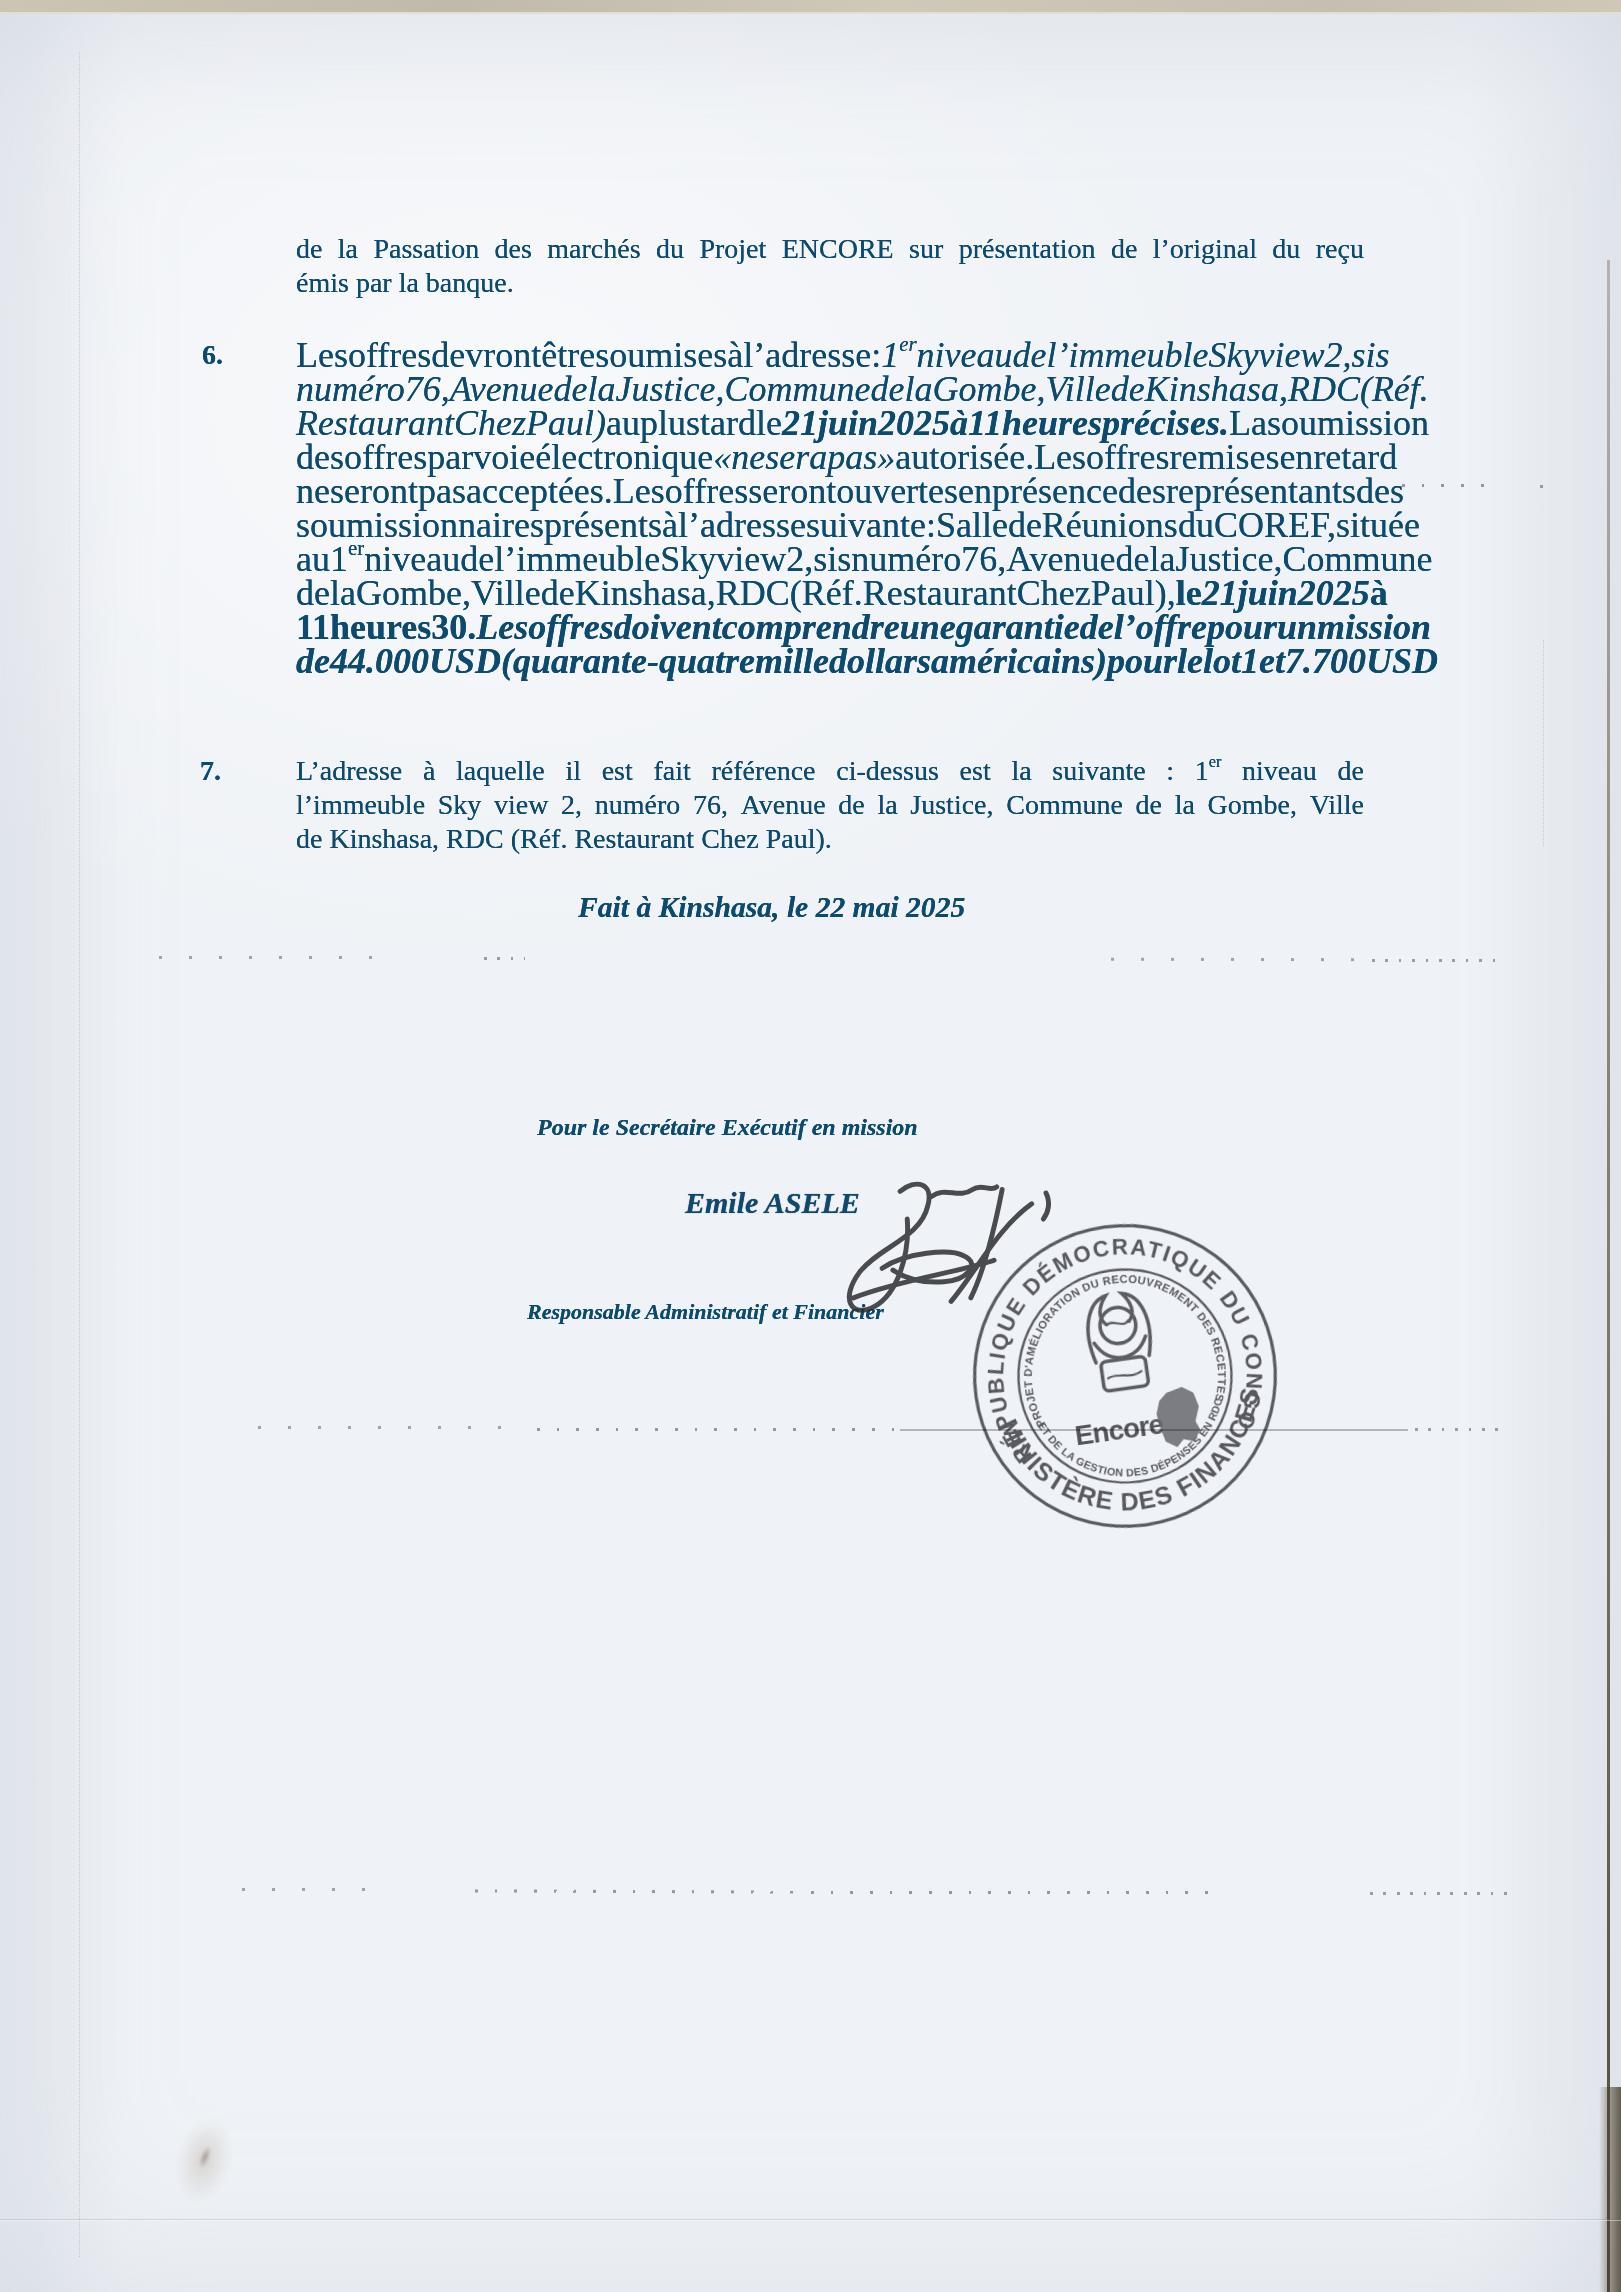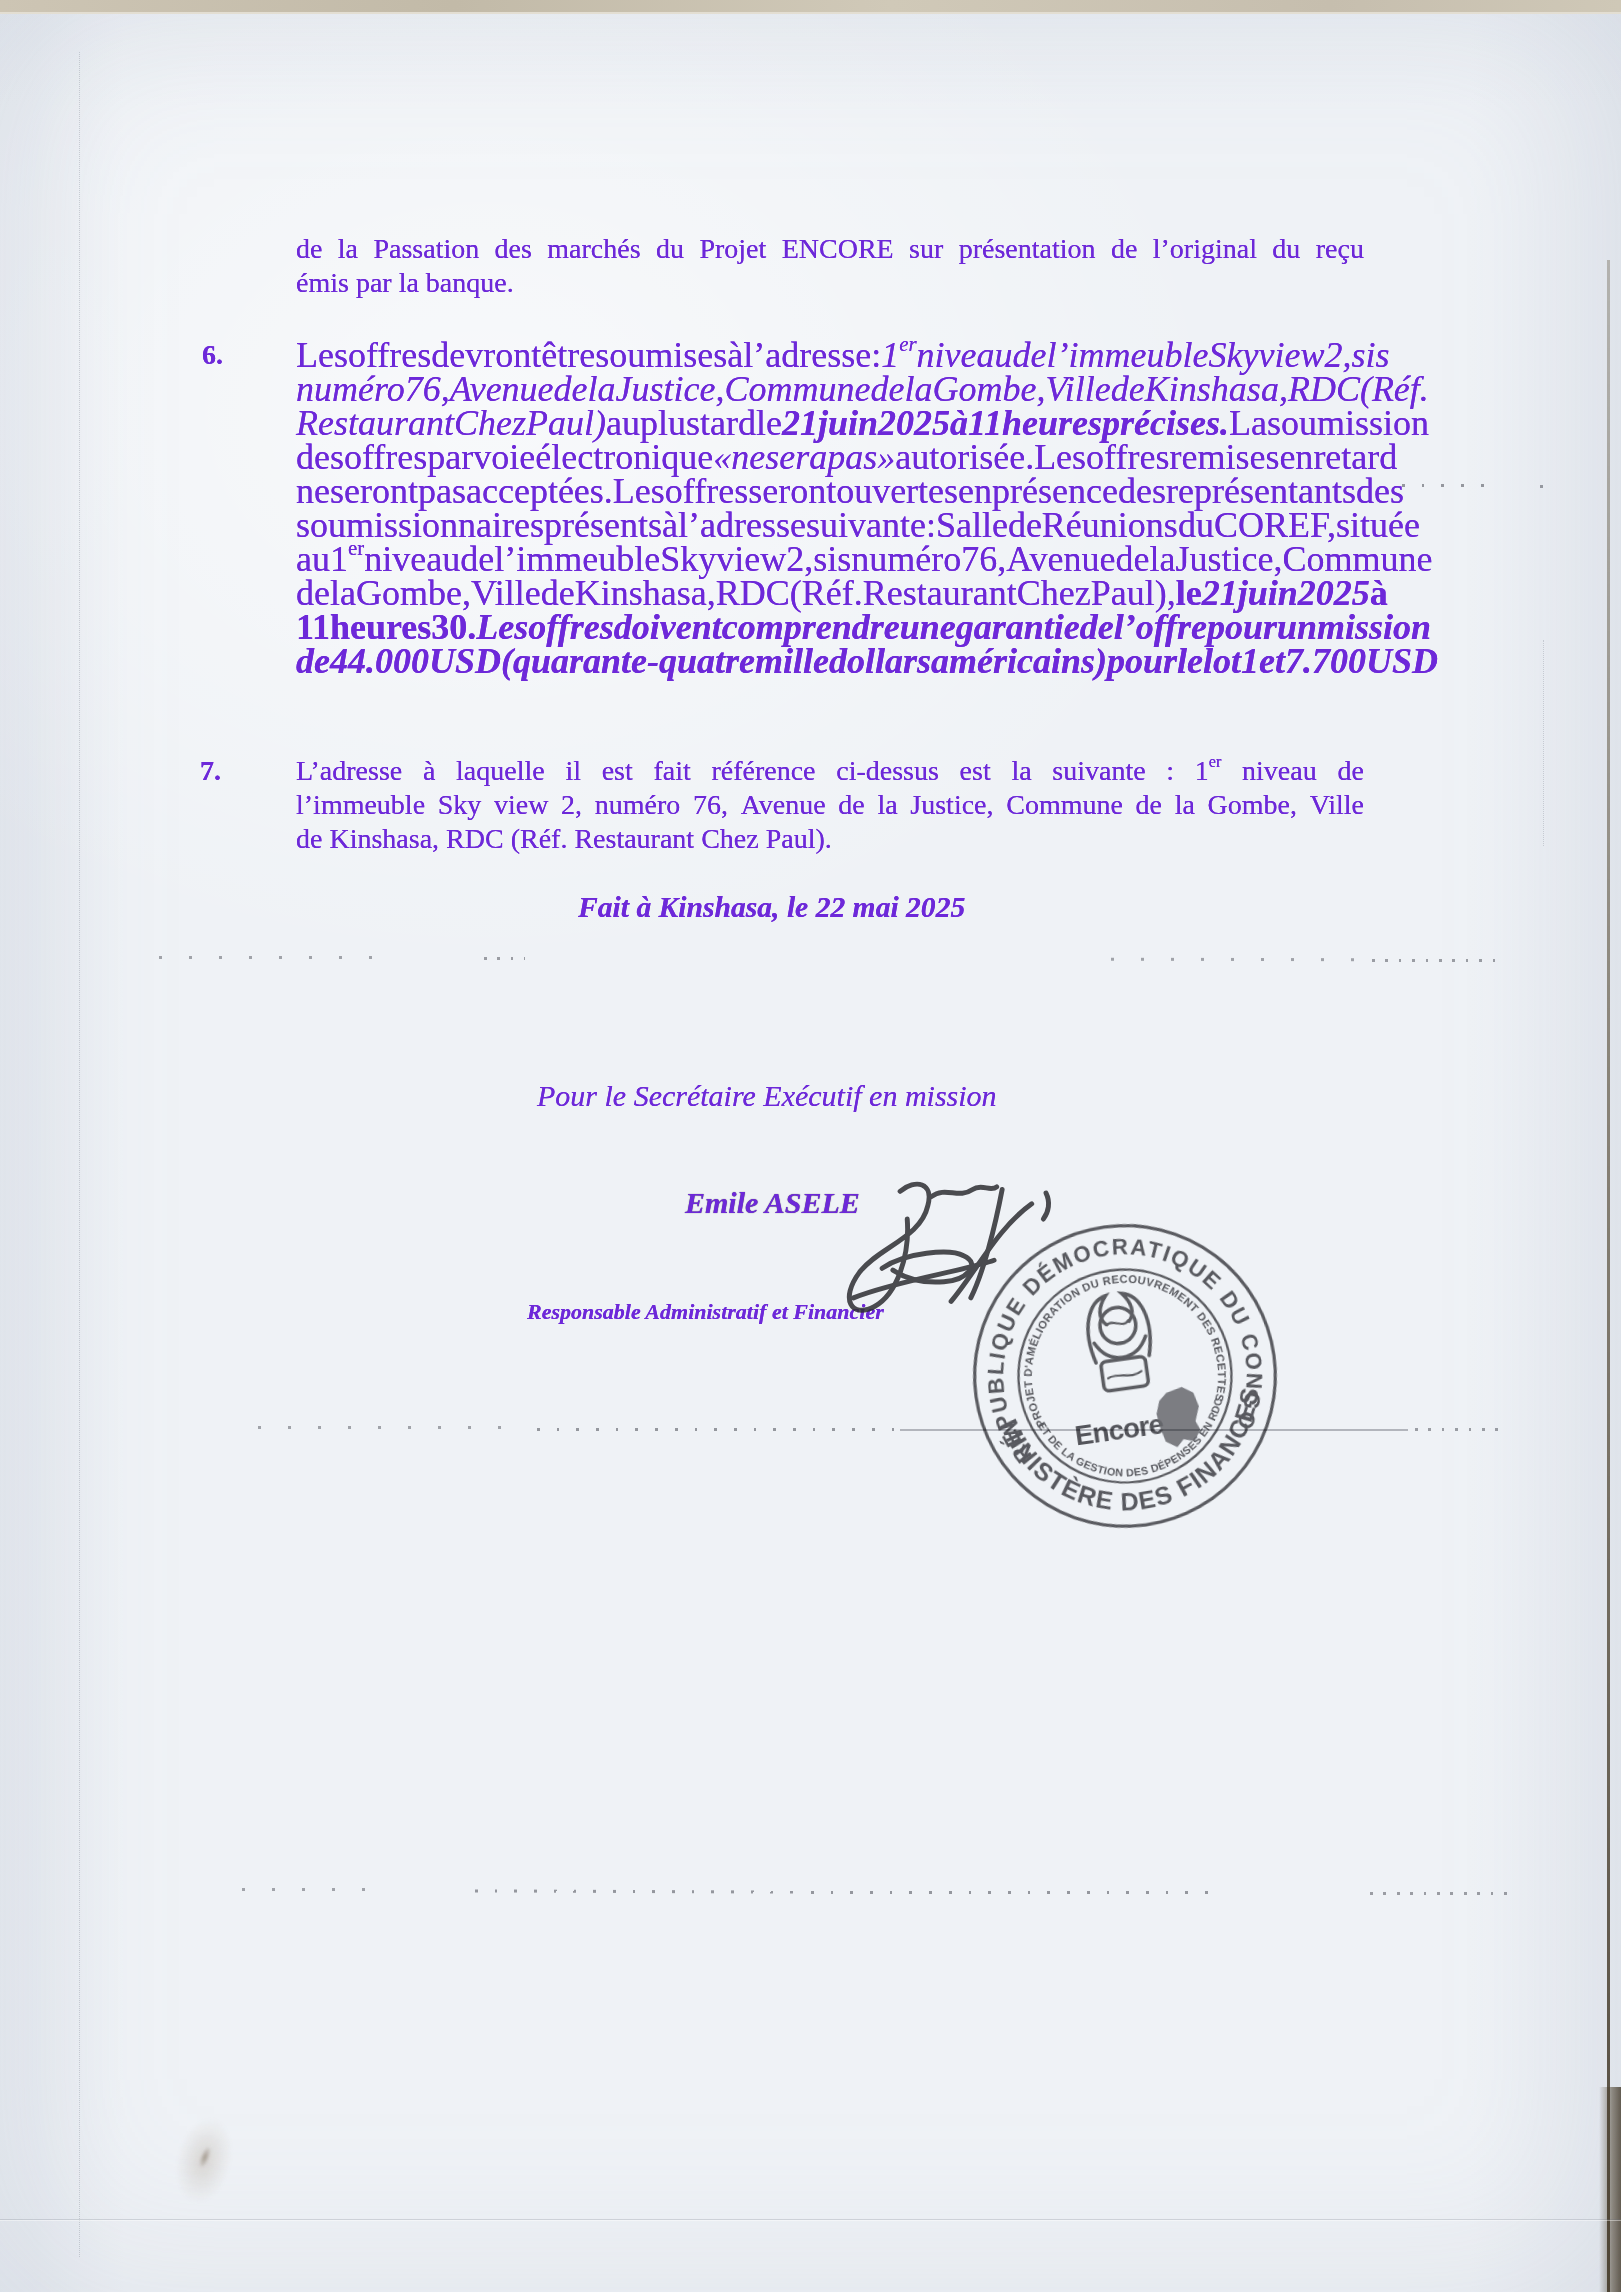--- a/index.html
+++ b/index.html
@@ -1,20 +1,20 @@
 <!DOCTYPE html>
 <html style="font-size:14.3px"><head>
 <meta charset="utf-8">
 <style>
   html,body{margin:0;padding:0;background:#d8d8d8;}
   .page{
     position:relative;width:1621px;height:2293px;overflow:hidden;
     background:#eff2f6;
     font-family:"Liberation Serif","DejaVu Serif",serif;
-    color:#6d28d9;
+    color:#0c4a6e;
   }
   .paper-shade{position:absolute;inset:0;pointer-events:none;
     background:
       radial-gradient(1075px 806px at 30% 18%, rgba(255,255,255,.55), rgba(255,255,255,0) 70%),
       linear-gradient(180deg, rgba(220,226,234,.25), rgba(233,238,244,0) 107px),
       linear-gradient(90deg, rgba(214,220,229,.30) 0 36px, rgba(233,238,244,0) 125px, rgba(233,238,244,0) 1469px, rgba(210,216,226,.30) 1621px);
     box-shadow:inset 0 0 179px rgba(165,175,190,.22);
   }
   .scan-strip{position:absolute;left:0;top:0;width:1621px;height:11.6px;
     background:linear-gradient(90deg,#cdc5b4,#c2baa8 28%,#d0c9b8 55%,#c6beae 82%,#cfc8b7);}
@@ -47,21 +47,21 @@
   .w{display:inline-block;}
   .s-r{}
   .s-i{font-style:italic;}
   .s-b{font-weight:700;}
   .s-bi{font-weight:700;font-style:italic;}
   sup{font-size:58%;line-height:0;position:relative;top:-.15em;}
   .item-number{position:absolute;font-weight:700;font-size:28px;line-height:34px;text-shadow:0 0 0.5px currentColor;}
 
   .date-line{position:absolute;left:578px;top:888px;font-size:29.6px;font-weight:700;font-style:italic;
     line-height:39px;text-shadow:0 0 0.6px currentColor;}
-  .sig-for{position:absolute;left:537px;top:1076px;font-size:30px;font-weight:400;font-style:italic;
+  .sig-for{position:absolute;left:537px;top:1108px;font-size:24px;font-weight:700;font-style:italic;
     line-height:39px;text-shadow:0 0 0.6px currentColor;}
   .sig-name{position:absolute;left:685px;top:1184px;font-size:30px;font-weight:700;font-style:italic;
     line-height:38px;filter:blur(0.4px);text-shadow:0 0 0.9px rgba(30,30,36,.8);text-align:right;}
   .sig-title{position:absolute;left:527px;top:1291px;font-size:22px;font-weight:700;font-style:italic;
     line-height:41px;text-shadow:0 0 0.6px currentColor;}
 
   .signature-svg{position:absolute;left:0;top:0;pointer-events:none;}
   .stamp-wrap{position:absolute;left:963px;top:1214px;width:324px;height:324px;
     transform:rotate(-8deg);opacity:.88;mix-blend-mode:multiply;filter:blur(0.3px);}
   .stamp-wrap svg{display:block;}

